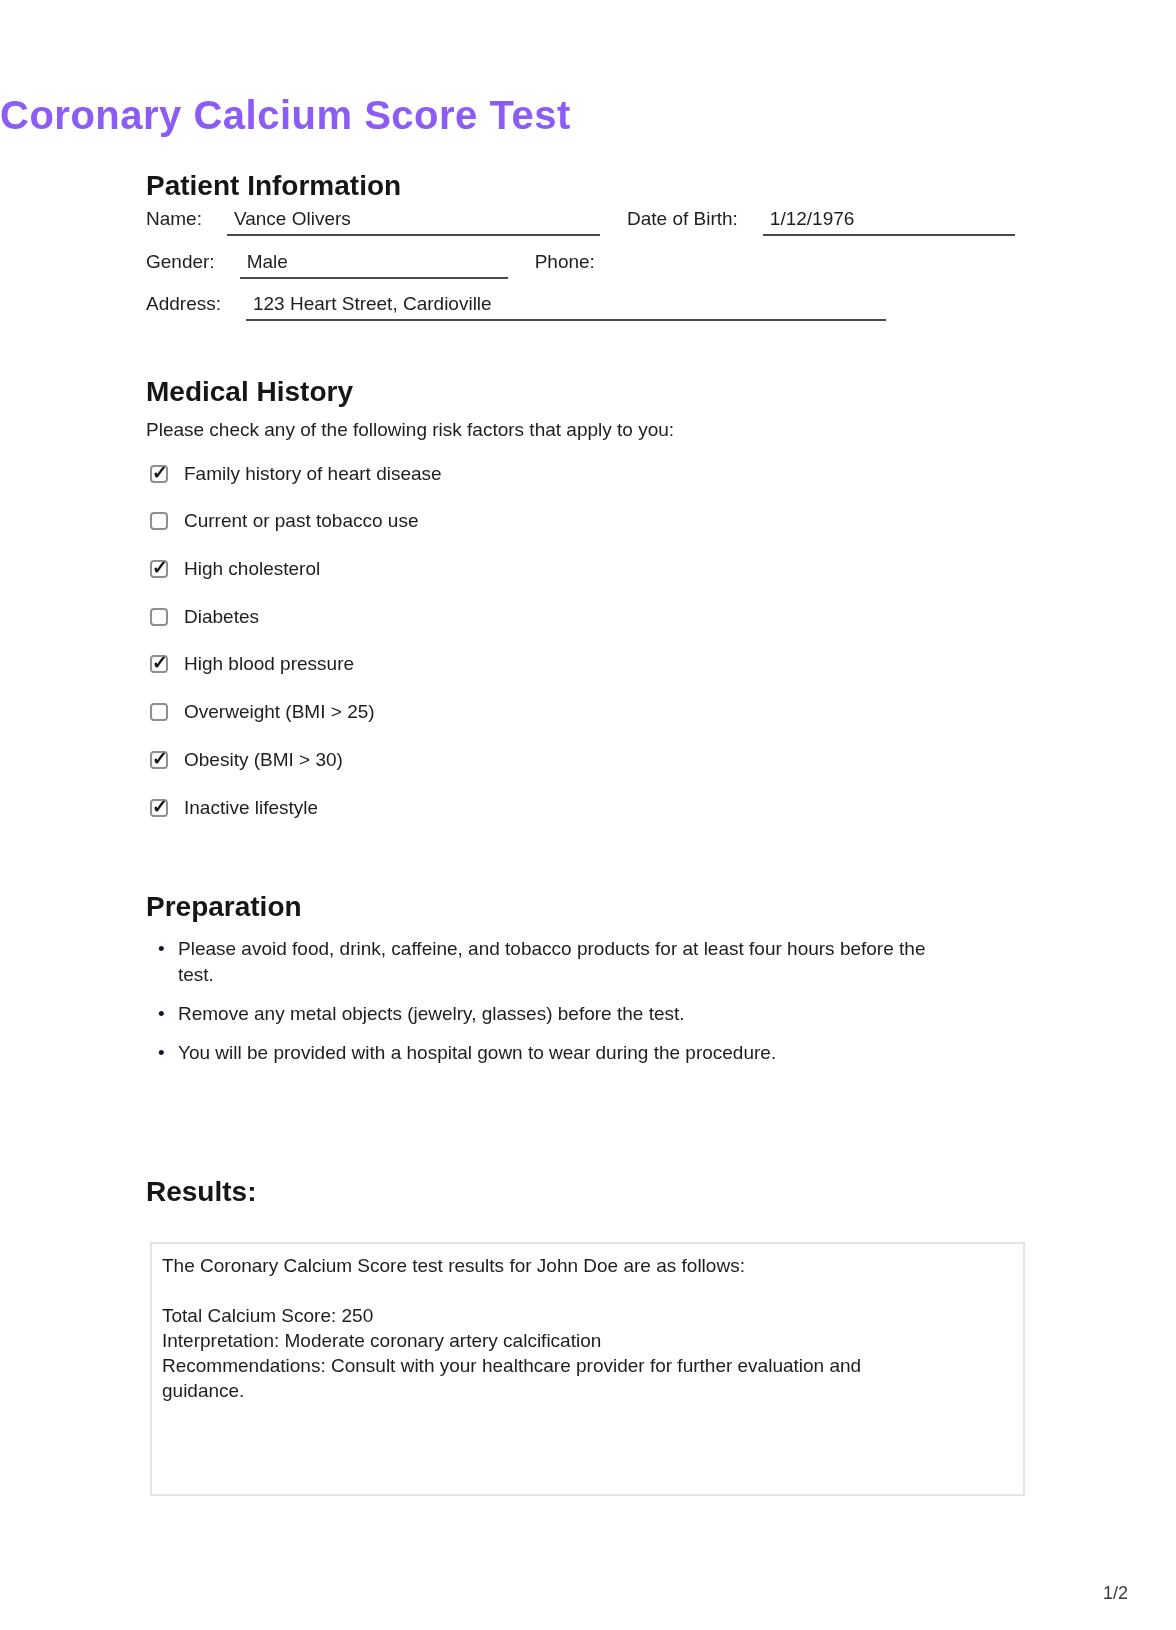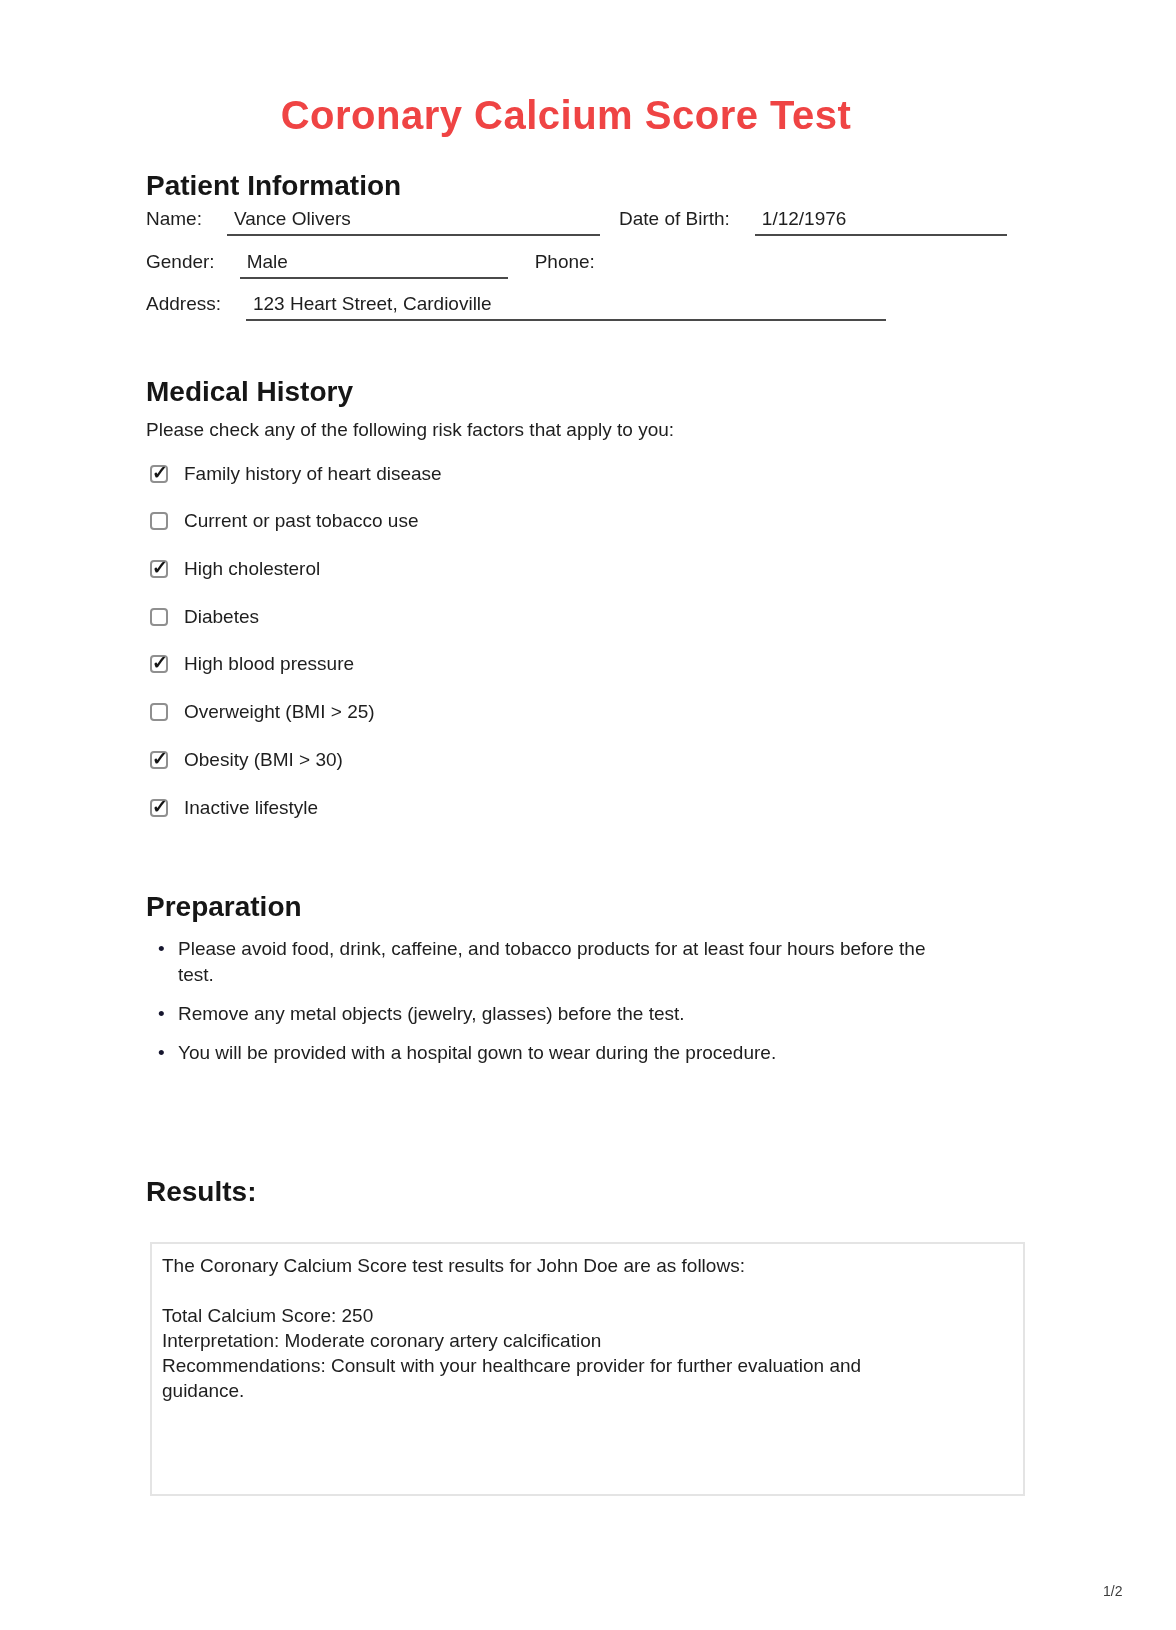--- a/index.html
+++ b/index.html
@@ -11,24 +11,24 @@
     font-family: "Liberation Sans", sans-serif;
     font-size: 19px;
     color: #1e1e1e;
     overflow: hidden;
   }
   .doc-title {
     position: absolute;
     top: 93px;
     left: 0;
     width: 1132px;
-    text-align: center;
+    text-align: left;
     font-size: 40px;
     font-weight: bold;
-    color: #ef4444;
+    color: #8b5cf6;
     letter-spacing: 0.5px;
   }
   .section-heading {
     position: absolute;
     left: 146px;
     font-size: 28px;
     font-weight: bold;
     color: #161616;
     white-space: nowrap;
   }
@@ -118,37 +118,37 @@
     border: 2px solid #e4e4e4;
     padding: 9px 10px;
     line-height: 25px;
     background: #ffffff;
   }
   .box-line { min-height: 25px; white-space: nowrap; }
   .page-num {
     position: absolute;
     left: 1103px;
     top: 1583px;
-    font-size: 14px;
+    font-size: 18px;
     color: #3c3c3c;
   }
 </style>
 </head>
 <body>
 
 <div class="page">
 
   <div class="doc-title">Coronary Calcium Score Test</div>
 
   <div class="section-heading" style="top:170px">Patient Information</div>
 
   <div class="field-row" style="top:208px">
     <span class="field-label">Name:</span>
     <span class="fill-line" style="width:366px">Vance Olivers</span>
-    <span class="field-label" style="">Date of Birth:</span>
+    <span class="field-label" style="margin-left:8px">Date of Birth:</span>
     <span class="fill-line" style="width:245px">1/12/1976</span>
   </div>
 
   <div class="field-row" style="top:251px">
     <span class="field-label">Gender:</span>
     <span class="fill-line" style="width:261px">Male</span>
     <span class="field-label" style="margin-left:8px">Phone:</span>
   </div>
 
   <div class="field-row" style="top:293px">

